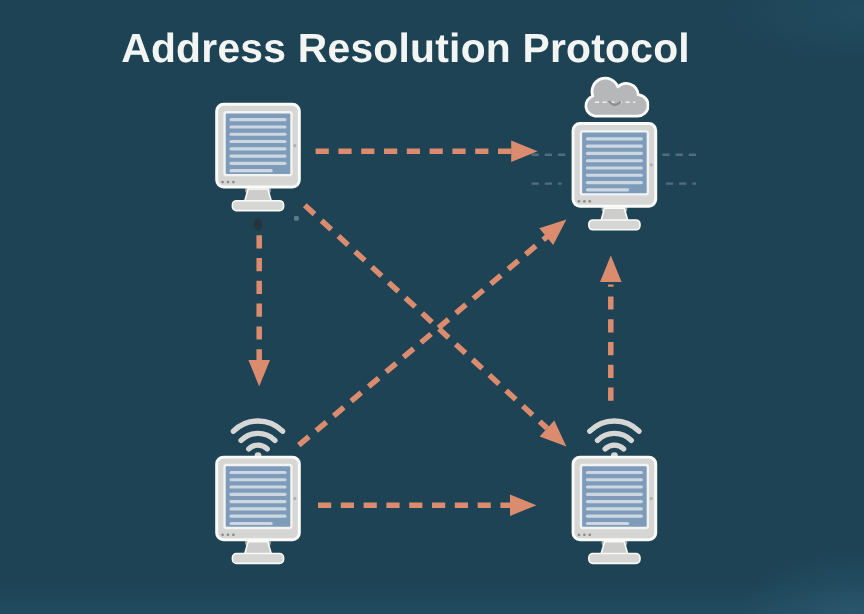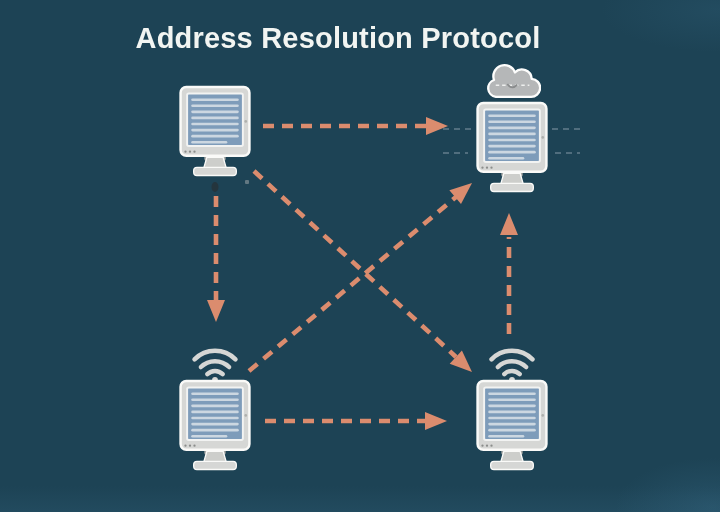--- a/index.html
+++ b/index.html
@@ -13,21 +13,21 @@
     font-family:"Liberation Sans", sans-serif;
     background-color:var(--background);
     background-image:
       radial-gradient(140px 70px at 99% 99%, rgba(62,116,146,.28), rgba(62,116,146,0) 70%),
       radial-gradient(170px 60px at 100% 2%, rgba(62,116,146,.18), rgba(62,116,146,0) 70%),
       linear-gradient(to top, rgba(62,116,146,.16), rgba(62,116,146,0) 26px);
     position:relative;
   }
   .title{
     position:absolute;top:22px;left:0;width:676px;text-align:center;
-    color:var(--title-text);font-size:29px;font-weight:bold;letter-spacing:.2px;margin:0;
+    color:var(--title-text);font-size:34px;font-weight:bold;letter-spacing:.2px;margin:0;
   }
   svg.scene{position:absolute;left:0;top:0;width:720px;height:512px;display:block;}
   .bezel{fill:var(--device-body);stroke:var(--device-outline);stroke-width:3;}
   .screenface{fill:var(--screen);stroke:#f2f3f2;stroke-width:2.4;}
   .scr-line{fill:var(--screen-line);}
   .neck{fill:var(--stand);stroke:var(--device-outline);stroke-width:1.6;}
   .neck-shadow{fill:#a7a9a6;}
   .base{fill:var(--device-body);stroke:var(--device-outline);stroke-width:1.6;}
   .btn-dot{fill:#8b8d8b;}
   .side-dot{fill:#aeb0ad;}

